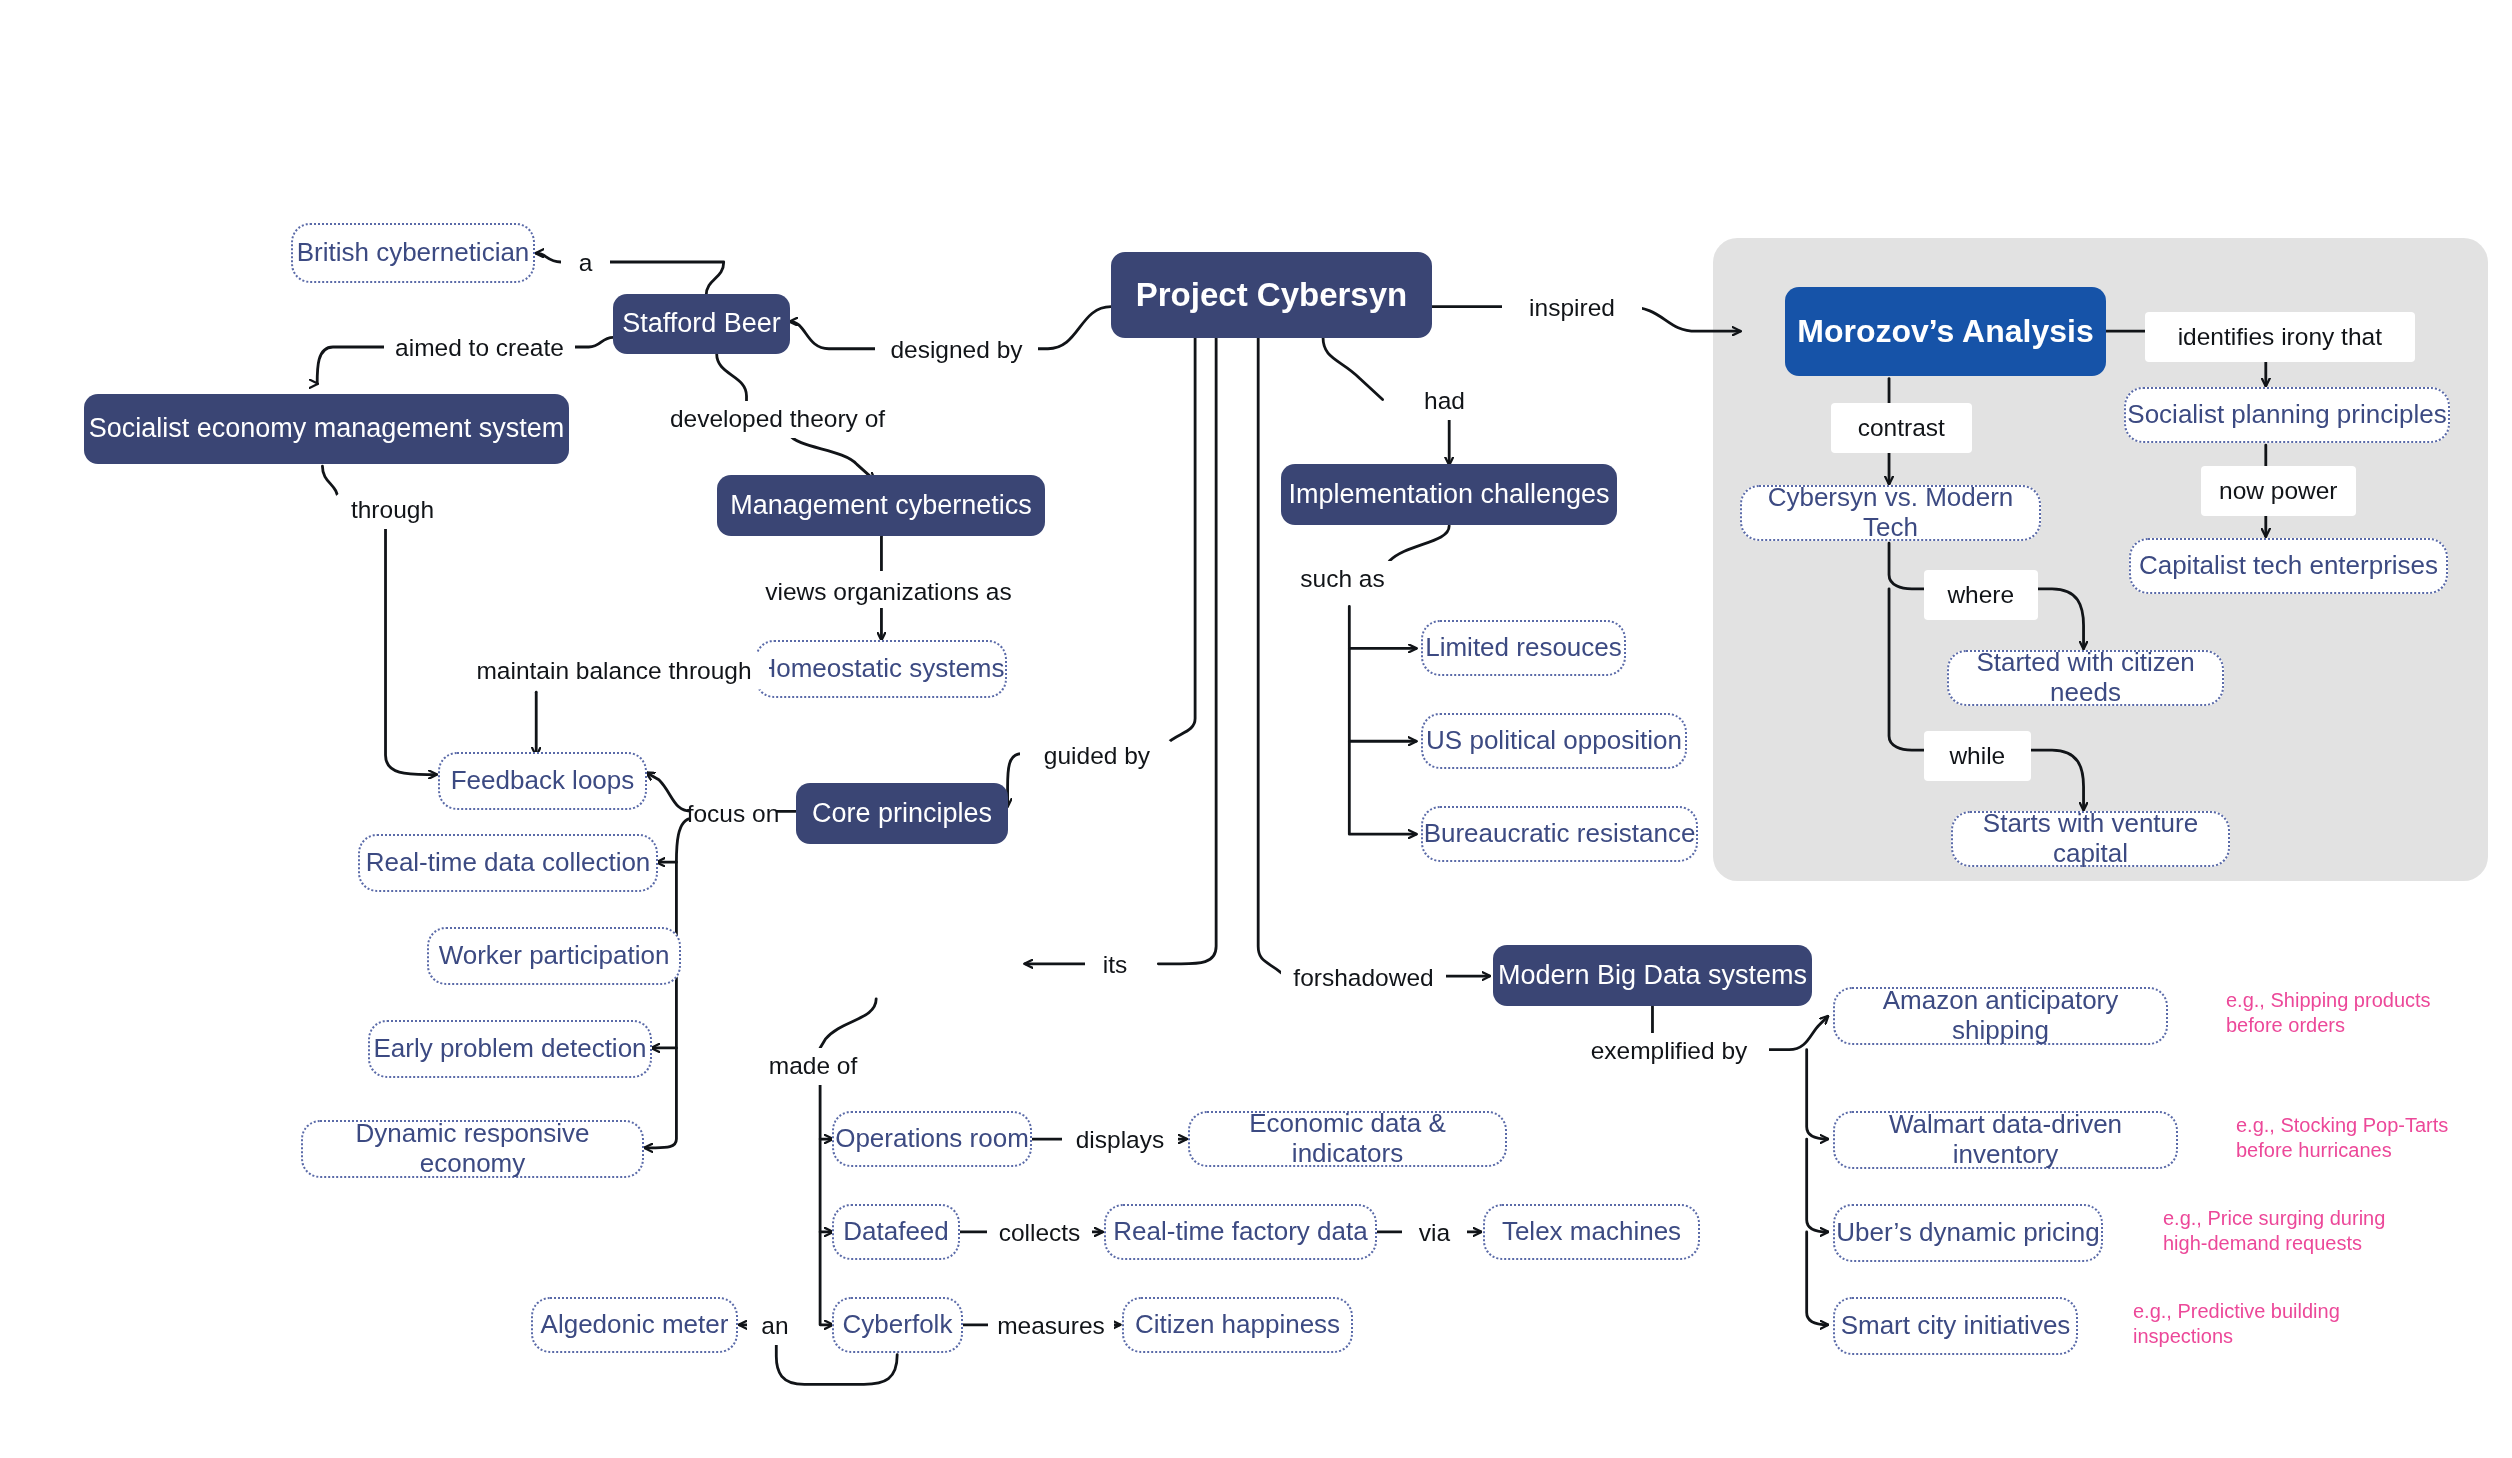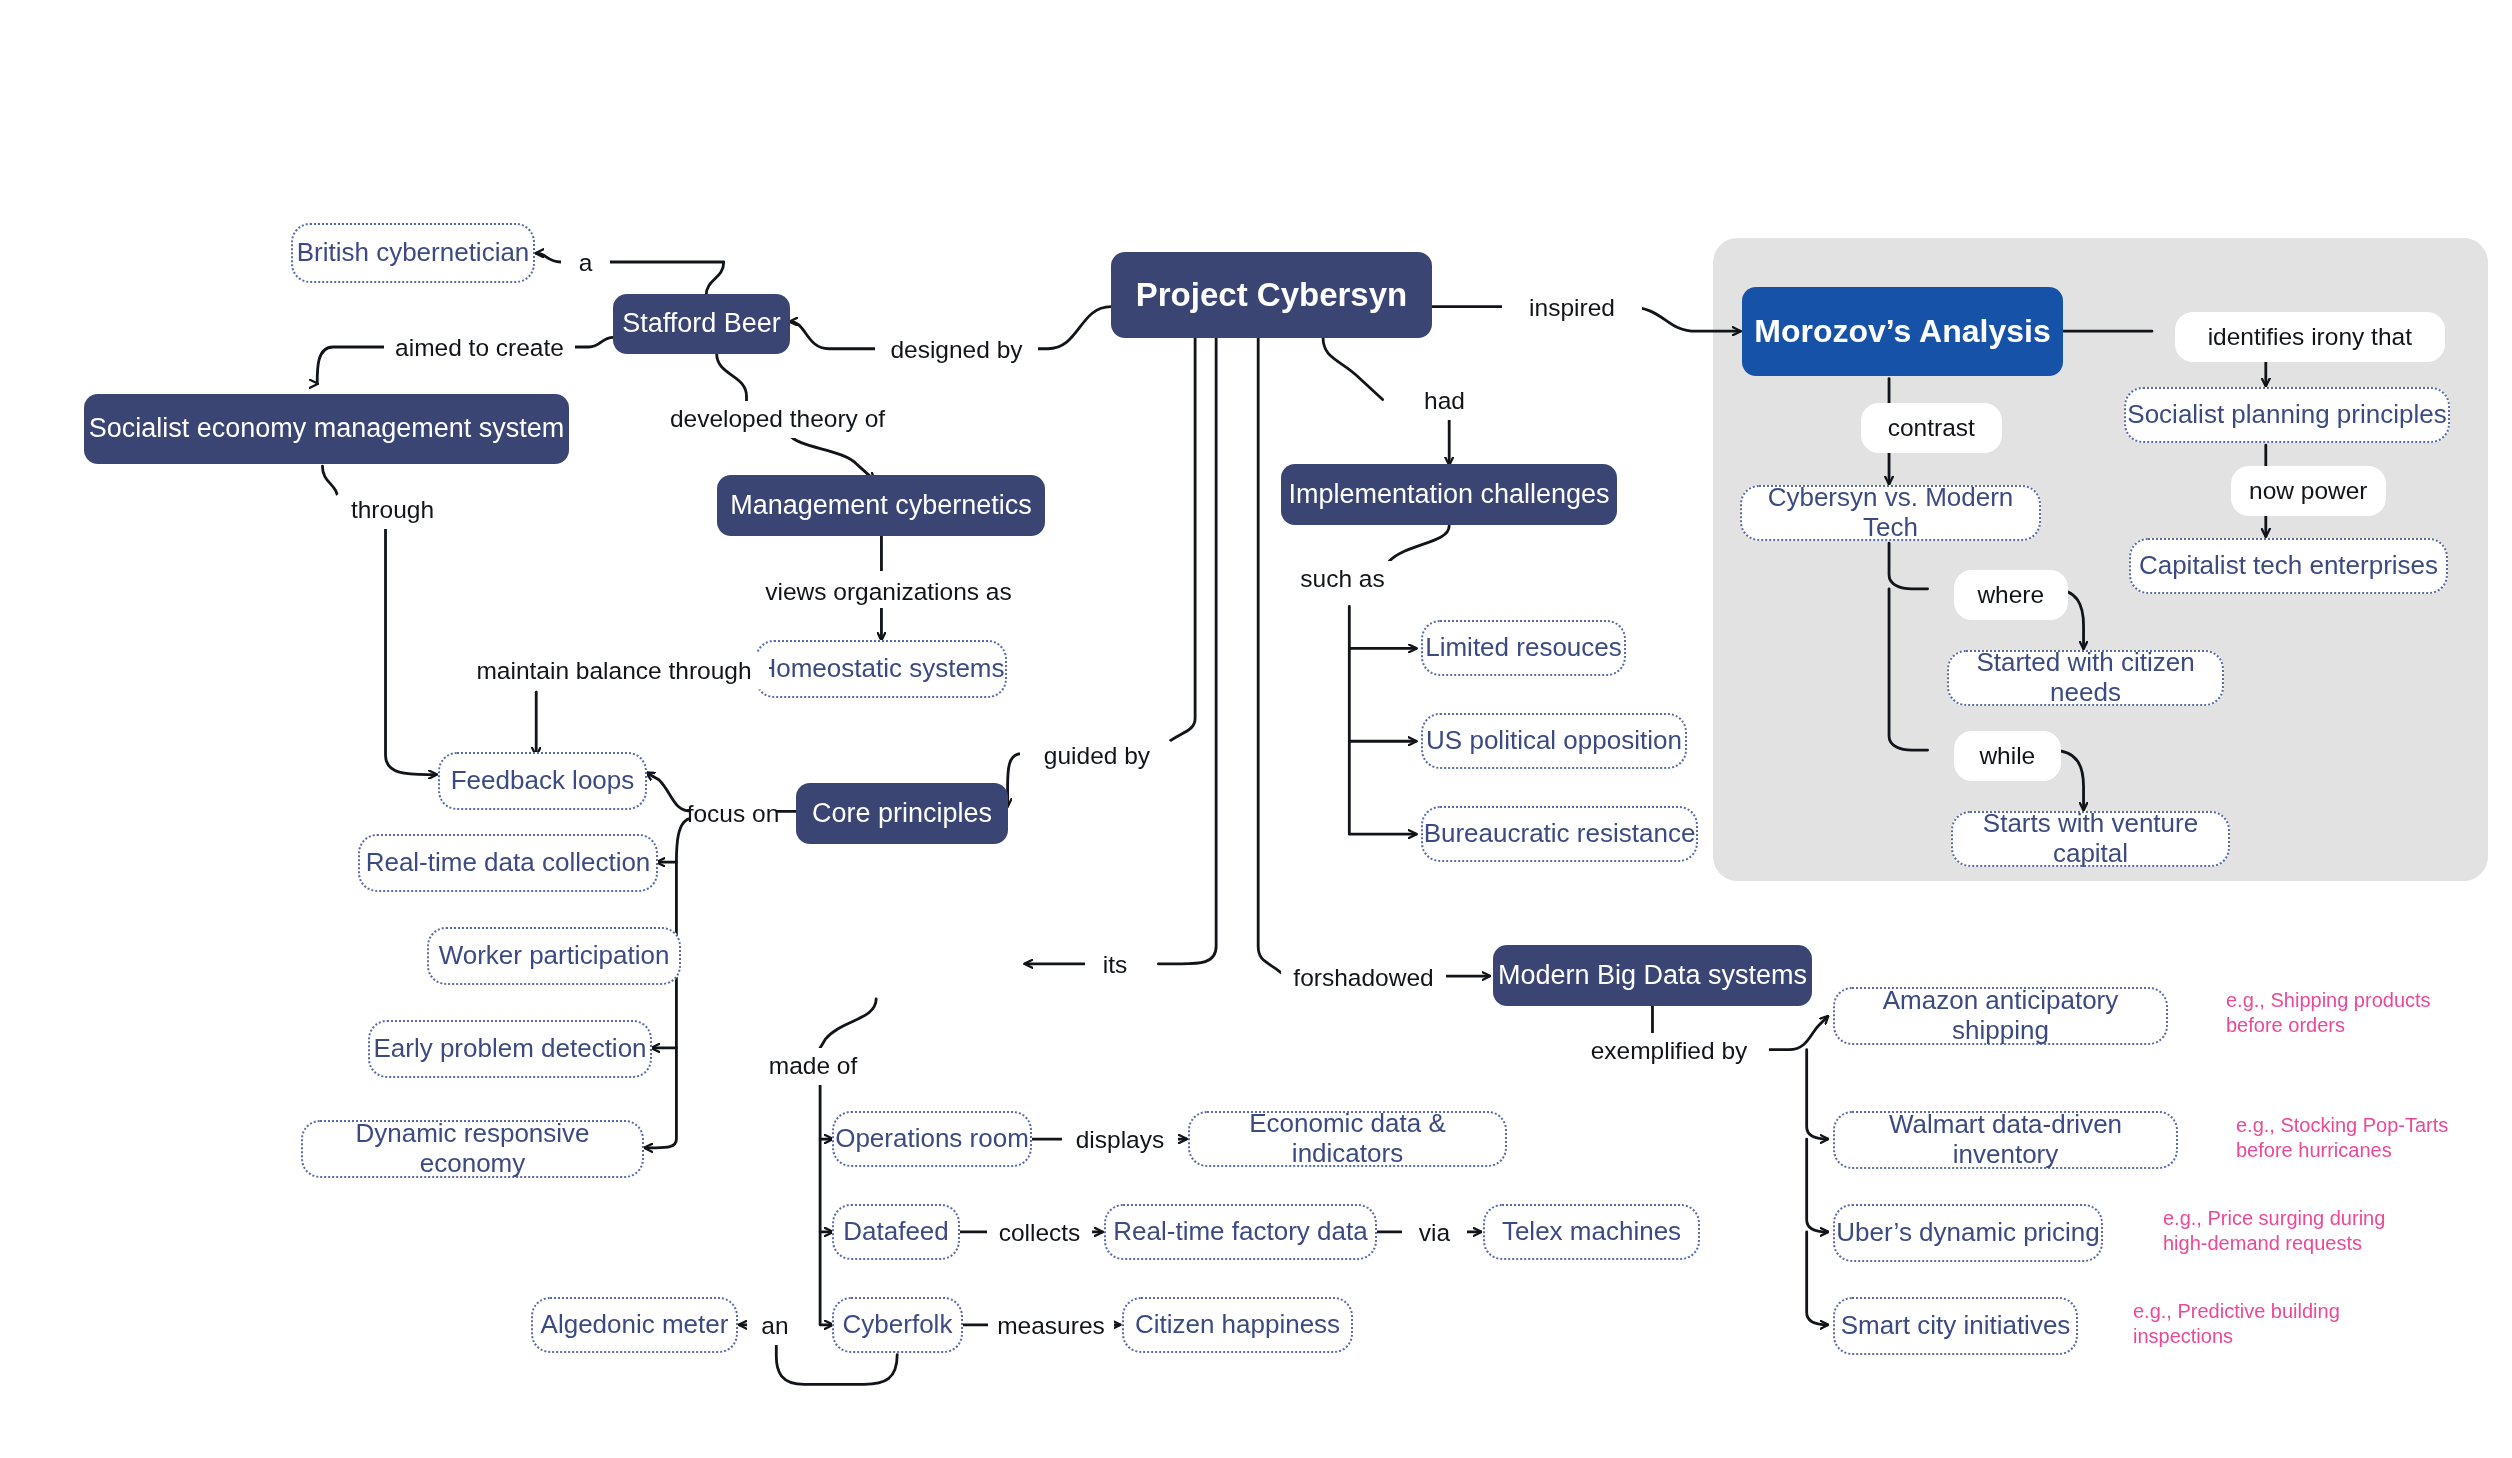--- a/index.html
+++ b/index.html
@@ -4,25 +4,25 @@
 <title>Project Cybersyn Concept Map</title>
 <style>
   html,body{margin:0;padding:0;background:#ffffff;}
   body{font-family:"Liberation Sans",sans-serif;}
   #stage{position:relative;width:2512px;height:1458px;background:#ffffff;overflow:hidden;}
   svg.layer{position:absolute;left:0;top:0;width:2512px;height:1458px;}
   .edge{fill:none;stroke:#111418;stroke-width:3.2;stroke-linecap:round;stroke-linejoin:round;}
   .node{position:absolute;box-sizing:border-box;display:flex;align-items:center;justify-content:center;text-align:center;line-height:1.15;}
   .node.solid{background:#3a4574;color:#ffffff;border-radius:14px;font-size:27px;}
   .node.solid.root{font-weight:bold;font-size:33px;}
-  .node.accent{background:#1653a8;color:#ffffff;border-radius:14px;font-size:32px;font-weight:bold;}
+  .node.accent{background:#1653a8;color:#ffffff;border-radius:14px;font-size:32px;font-weight:bold;margin-left:43px;}
   .node.dotted{background:#ffffff;color:#3c4a82;border:2.6px dotted #5a6aa8;border-radius:19px;font-size:26px;}
   .edge-label{position:absolute;background:#ffffff;color:#111418;font-size:24.5px;white-space:nowrap;
                display:flex;align-items:center;justify-content:center;padding:1.8px 7px;border-radius:12.3px;}
-  .edge-label.onpanel{background:#ffffff;border-radius:18px;padding:5.3px 12.3px;margin-left:30px;}
+  .edge-label.onpanel{background:#ffffff;border-radius:4px;padding:5.3px 12.3px;}
   .note{position:absolute;color:#ec4899;font-size:20px;line-height:1.25;white-space:pre-line;}
   #panel{position:absolute;background:#e2e2e2;border-radius:24.5px;}
 </style>
 </head>
 <body>
 
 <div id="stage">
 
   <div id="panel" style="left:1713px;top:238px;width:775px;height:643px;"></div>
 

